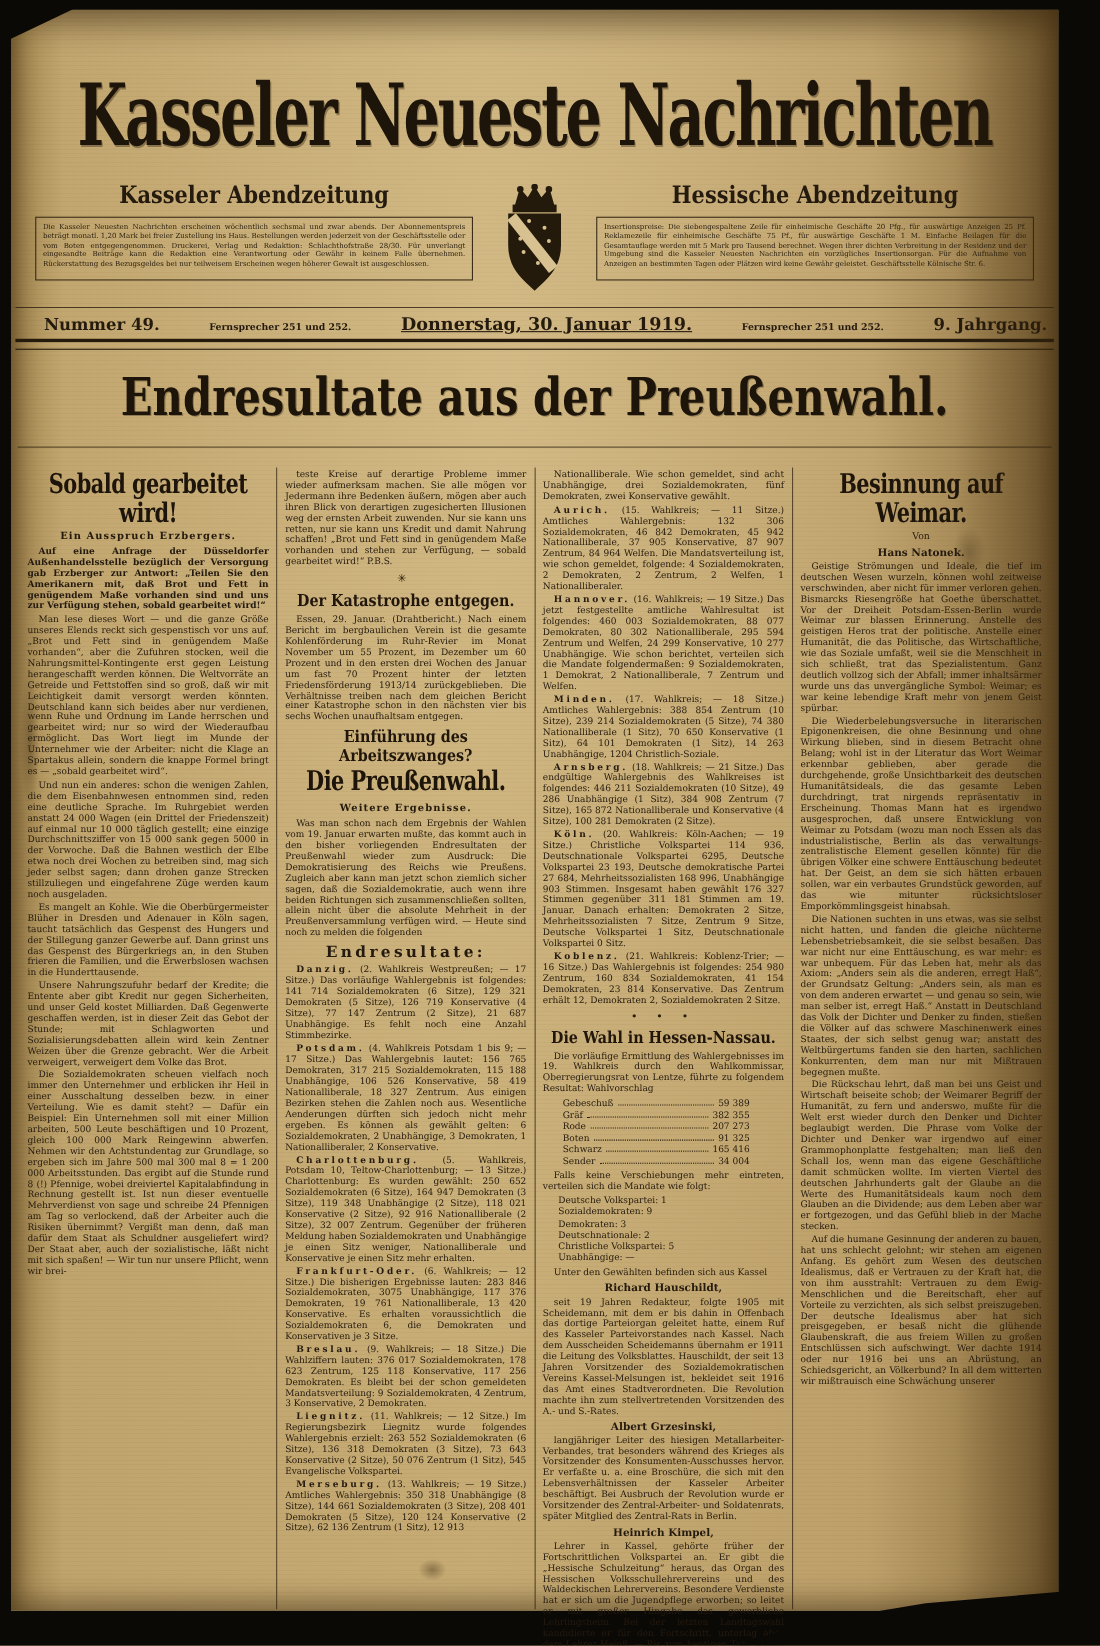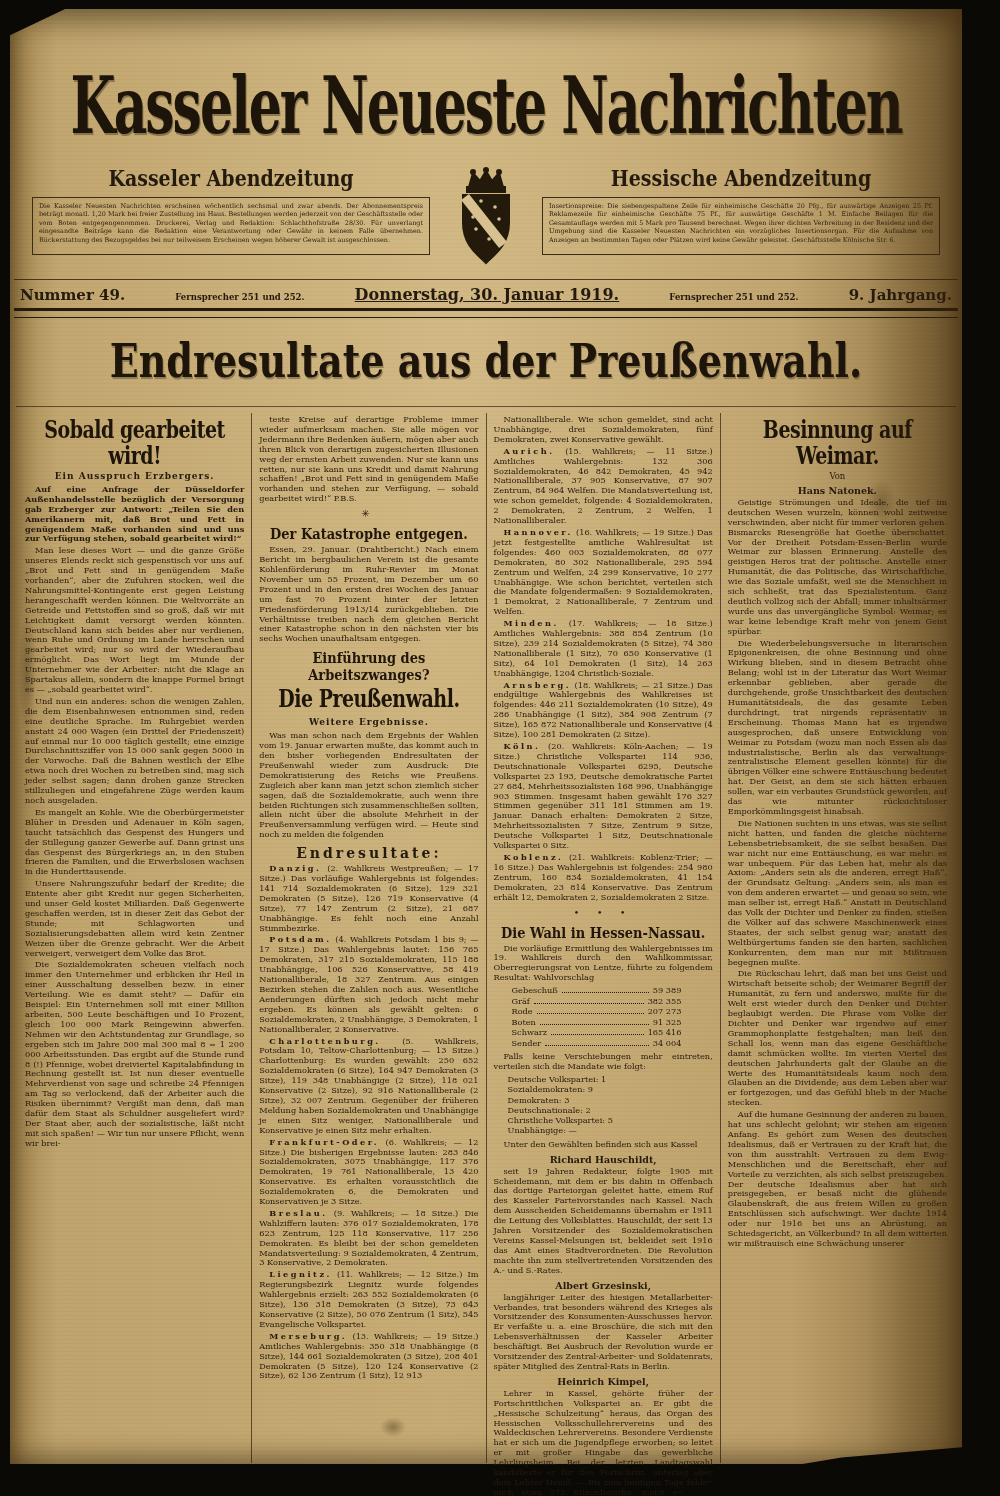--- a/index.html
+++ b/index.html
@@ -35,35 +35,35 @@
     transform:scaleY(1.5);transform-origin:50% 60%;
     text-shadow:1px 1px 0 rgba(28,18,6,0.35);
   }
   .subgrid{display:grid;grid-template-columns:1fr 96px 1fr;column-gap:8px;padding:0 22px;align-items:start;}
   .edition{font-weight:bold;font-size:19px;text-align:center;margin:2px 0 8px;transform:scaleY(1.15);}
   .infobox{border:1px solid #3a2c16;padding:4px 6px;font-size:6.4px;line-height:1.32;
     text-align:justify;color:#2c2110;min-height:48px;}
   .crestwrap{display:flex;justify-content:center;align-items:flex-start;margin-top:2px;}
 
   .thinrule{border-top:1px solid rgba(43,30,13,.8);margin:8px 4px 0;}
-  .dateline{display:flex;justify-content:space-between;align-items:baseline;padding:5px 10px 4px;}
+  .dateline{display:flex;justify-content:space-between;align-items:baseline;padding:5px 10px 4px;margin-left:20px;}
   .dl-num,.dl-vol{font-weight:bold;font-size:15px;}
   .dl-phone{font-weight:bold;font-size:8.5px;}
   .dl-date{font-weight:bold;font-size:16px;text-decoration:underline;}
   .bigrule{height:6px;border-top:3px solid #241a0c;border-bottom:1px solid #241a0c;margin:0 4px;}
 
   .headline{
     text-align:center;font-weight:bold;font-size:38px;line-height:1;
     margin:24px 0 26px;color:#1d140a;transform:scaleY(1.25);transform-origin:50% 50%;
     text-shadow:1px 1px 0 rgba(28,18,6,0.3);
   }
   .hlrule{border-top:1px solid rgba(43,30,13,.65);margin:0 6px;}
 
   .columns{display:flex;align-items:stretch;padding:6px 8px 0;height:1050px;}
-  .col{flex:1 1 0;padding:2px 7px 0;min-width:0;}
+  .col{flex:1 1 0;padding:2px 7px 0;min-width:0;margin-top:12px;}
   .col + .col{border-left:1px solid rgba(43,30,13,.7);}
 
   .col p{margin:0 0 2px;font-size:8.2px;line-height:9.9px;text-align:justify;
     text-indent:10px;hyphens:auto;-webkit-hyphens:auto;}
   .blk-lead{font-weight:bold;font-size:7.9px;}
   .blk-cont{text-indent:0;}
   .blk-h1{font-size:19px;font-weight:bold;text-align:center;line-height:1.05;
     margin:8px 0 8px;letter-spacing:-0.5px;transform:scaleY(1.3);transform-origin:50% 50%;color:#1d140a;}
   .blk-h2{font-size:13px;font-weight:bold;text-align:center;margin:7px 0 4px;
     transform:scaleY(1.15);transform-origin:50% 50%;color:#20160b;}

